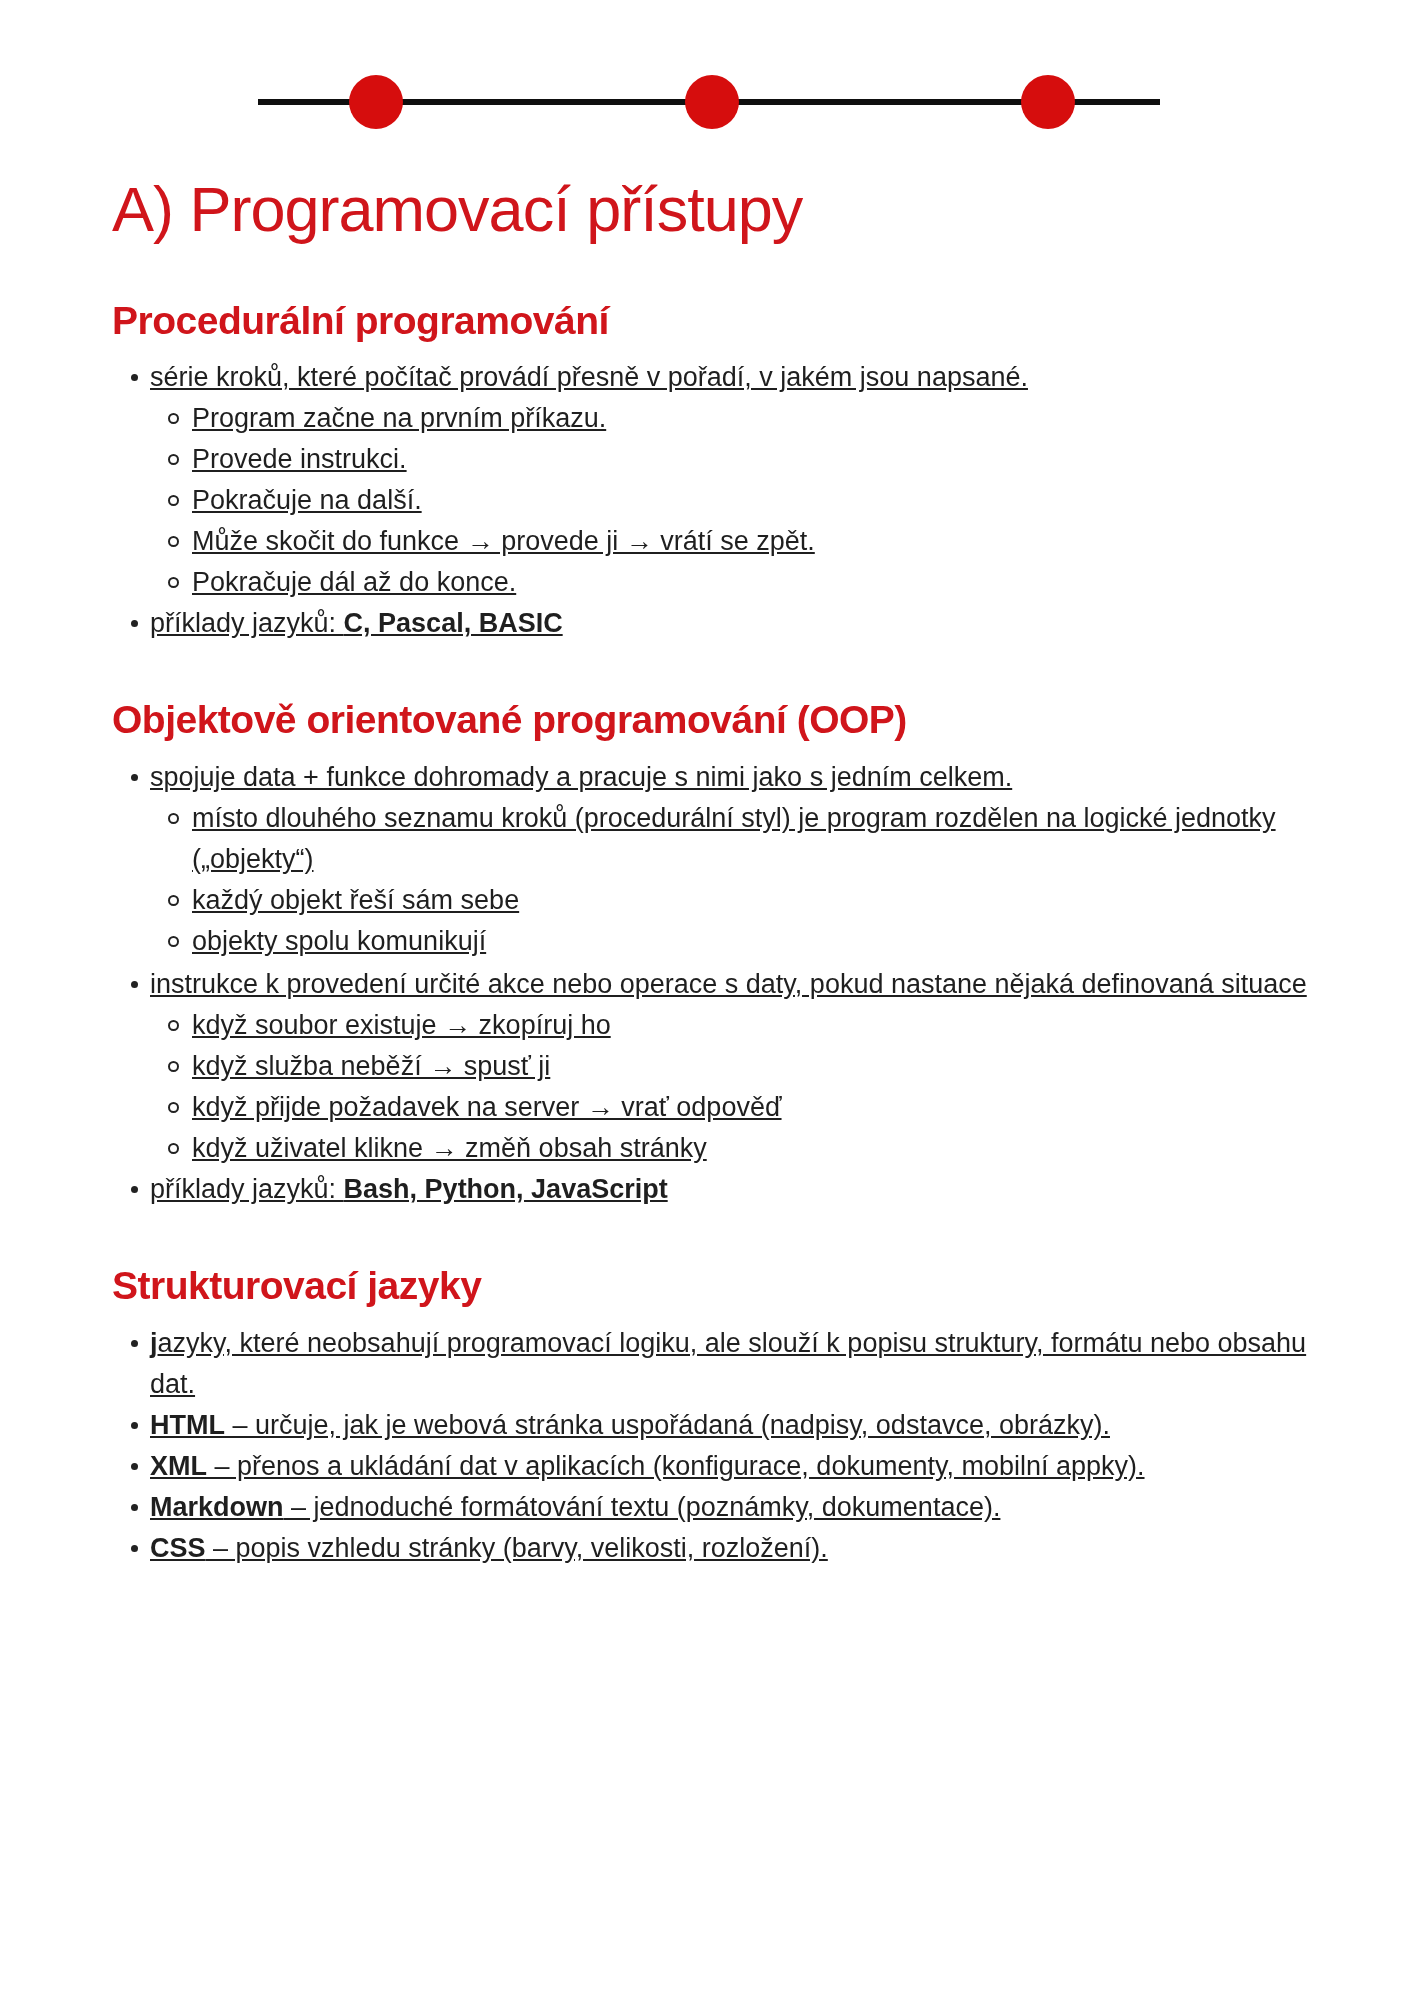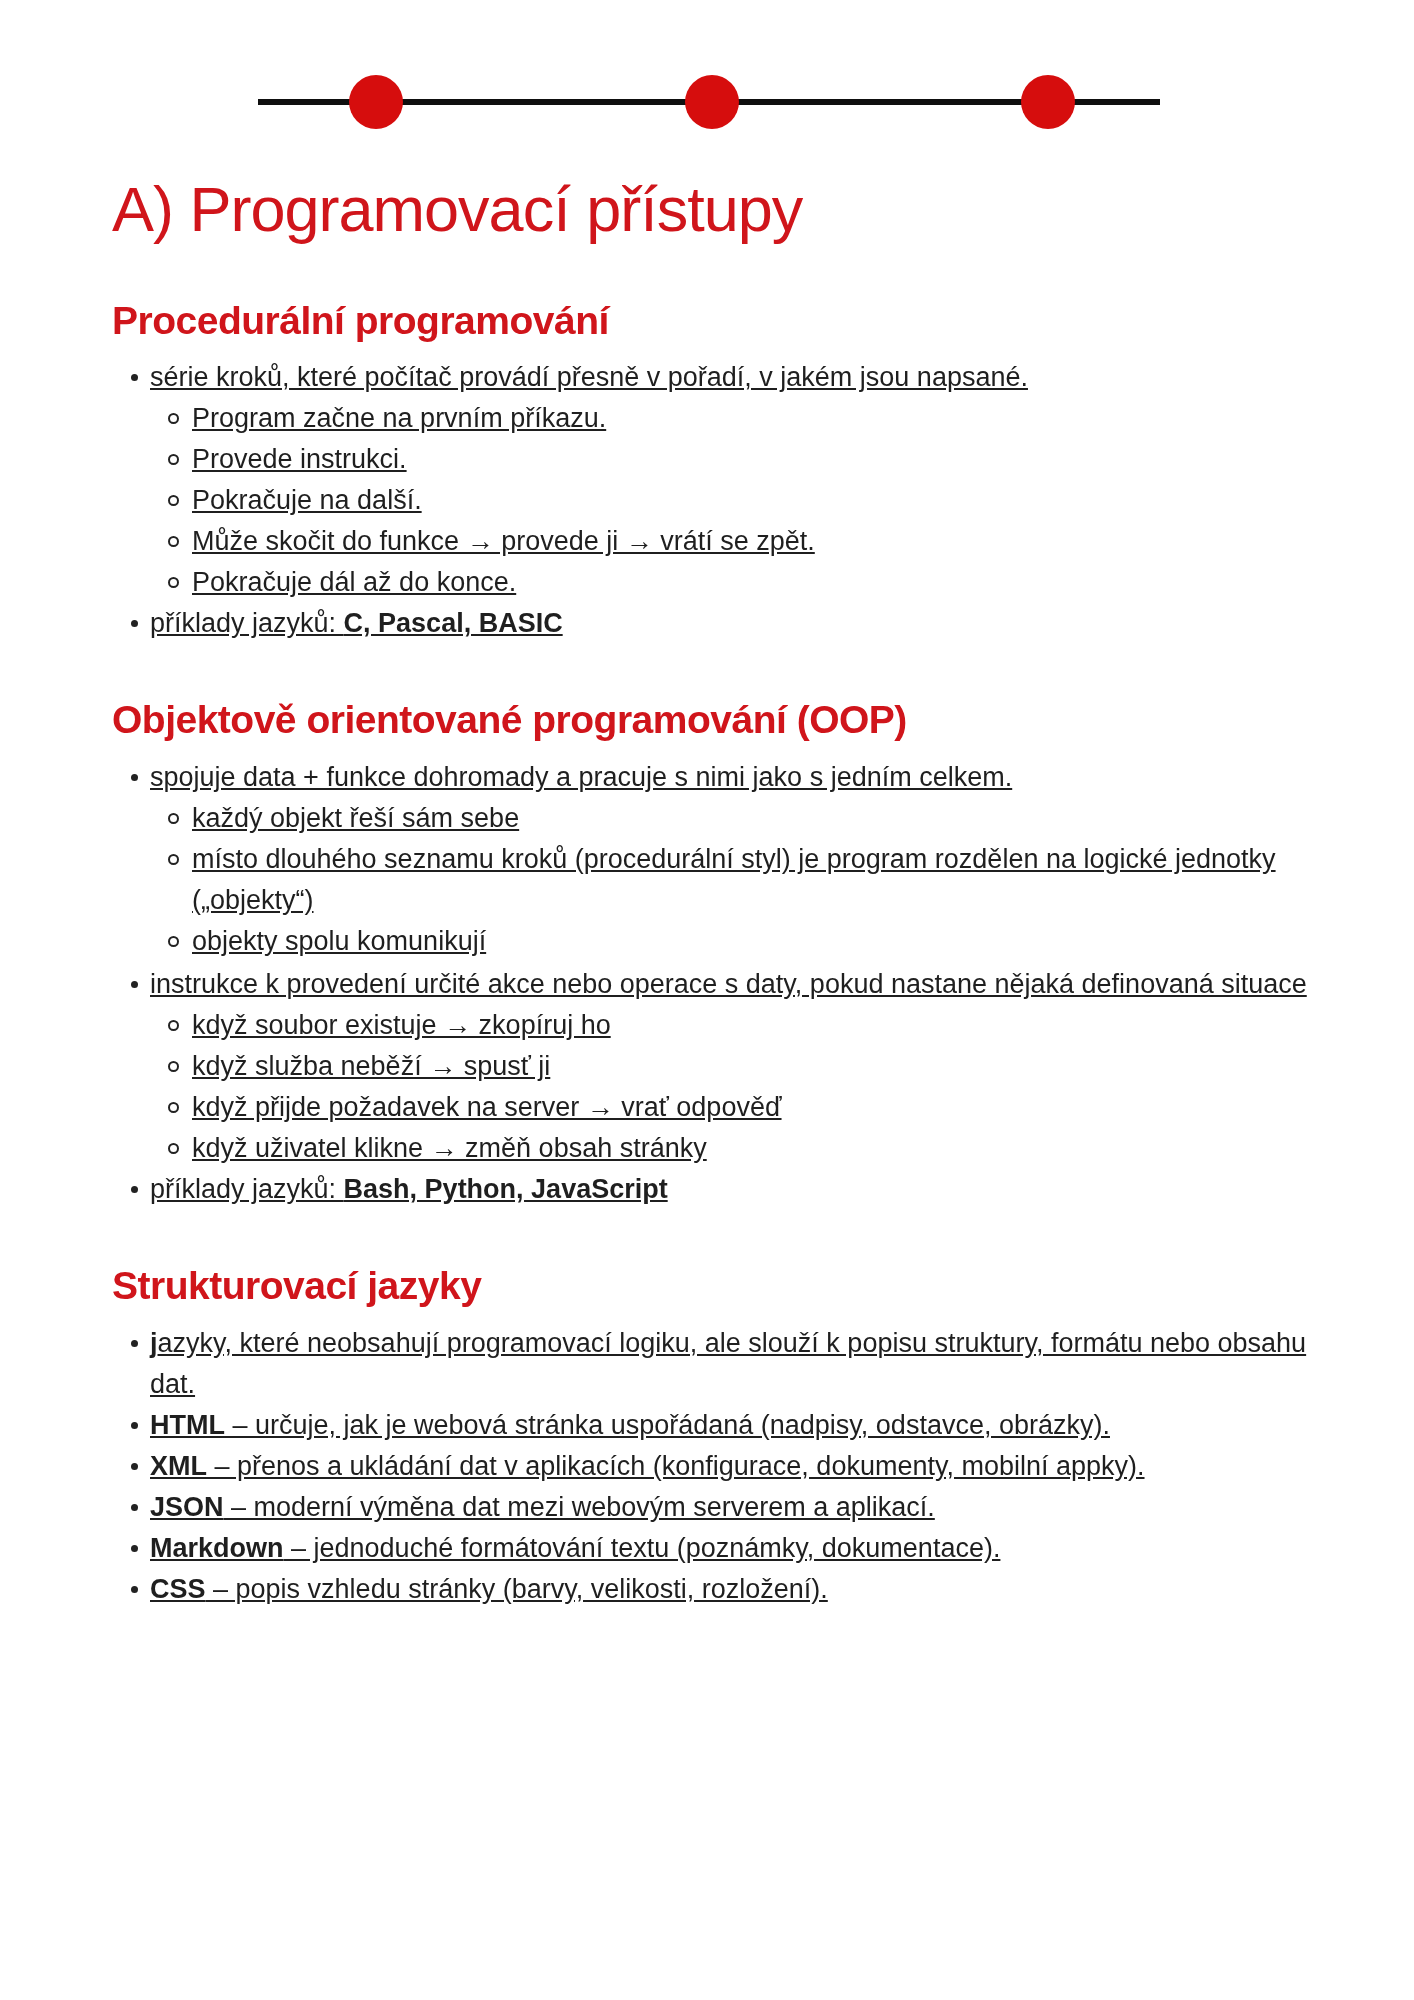--- a/index.html
+++ b/index.html
@@ -113,34 +113,33 @@
       <li class="l2"><span class="reg">Program začne na prvním příkazu.</span></li>
       <li class="l2"><span class="reg">Provede instrukci.</span></li>
       <li class="l2"><span class="reg">Pokračuje na další.</span></li>
       <li class="l2"><span class="reg">Může skočit do funkce → provede ji → vrátí se zpět.</span></li>
       <li class="l2"><span class="reg">Pokračuje dál až do konce.</span></li>
       <li class="l1"><span class="reg">příklady jazyků: </span><span class="bold">C, Pascal, BASIC</span></li>
     </ul>
     <h2>Objektově orientované programování (OOP)</h2>
     <ul class="bullets">
       <li class="l1"><span class="reg">spojuje data + funkce dohromady a pracuje s nimi jako s jedním celkem.</span></li>
+      <li class="l2"><span class="reg">místo dlouhého seznamu kroků (procedurální styl) je program rozdělen na logické jednotky („objekty“)</span></li>
       <li class="l2"><span class="reg">každý objekt řeší sám sebe</span></li>
-      <li class="l2"><span class="reg">místo dlouhého seznamu kroků (procedurální styl) je program rozdělen na logické jednotky („objekty“)</span></li>
       <li class="l2"><span class="reg">objekty spolu komunikují</span></li>
     </ul>
     <ul class="bullets">
       <li class="l1"><span class="reg">instrukce k provedení určité akce nebo operace s daty, pokud nastane nějaká definovaná situace</span></li>
       <li class="l2"><span class="reg">když soubor existuje → zkopíruj ho</span></li>
       <li class="l2"><span class="reg">když služba neběží → spusť ji</span></li>
       <li class="l2"><span class="reg">když přijde požadavek na server → vrať odpověď</span></li>
       <li class="l2"><span class="reg">když uživatel klikne → změň obsah stránky</span></li>
       <li class="l1"><span class="reg">příklady jazyků: </span><span class="bold">Bash, Python, JavaScript</span></li>
     </ul>
     <h2>Strukturovací jazyky</h2>
     <ul class="bullets">
       <li class="l1"><span class="bold">j</span><span class="reg">azyky, které neobsahují programovací logiku, ale slouží k popisu struktury, formátu nebo obsahu dat.</span></li>
       <li class="l1"><span class="bold">HTML</span><span class="reg"> – určuje, jak je webová stránka uspořádaná (nadpisy, odstavce, obrázky).</span></li>
       <li class="l1"><span class="bold">XML</span><span class="reg"> – přenos a ukládání dat v aplikacích (konfigurace, dokumenty, mobilní appky).</span></li>
-      <li class="l1"><span class="bold">JSON</span><span class="reg"> – moderní výměna dat mezi webovým serverem a aplikací.</span></li>
       <li class="l1"><span class="bold">Markdown</span><span class="reg"> – jednoduché formátování textu (poznámky, dokumentace).</span></li>
       <li class="l1"><span class="bold">CSS</span><span class="reg"> – popis vzhledu stránky (barvy, velikosti, rozložení).</span></li>
     </ul>
   </main>
 
 </body></html>

